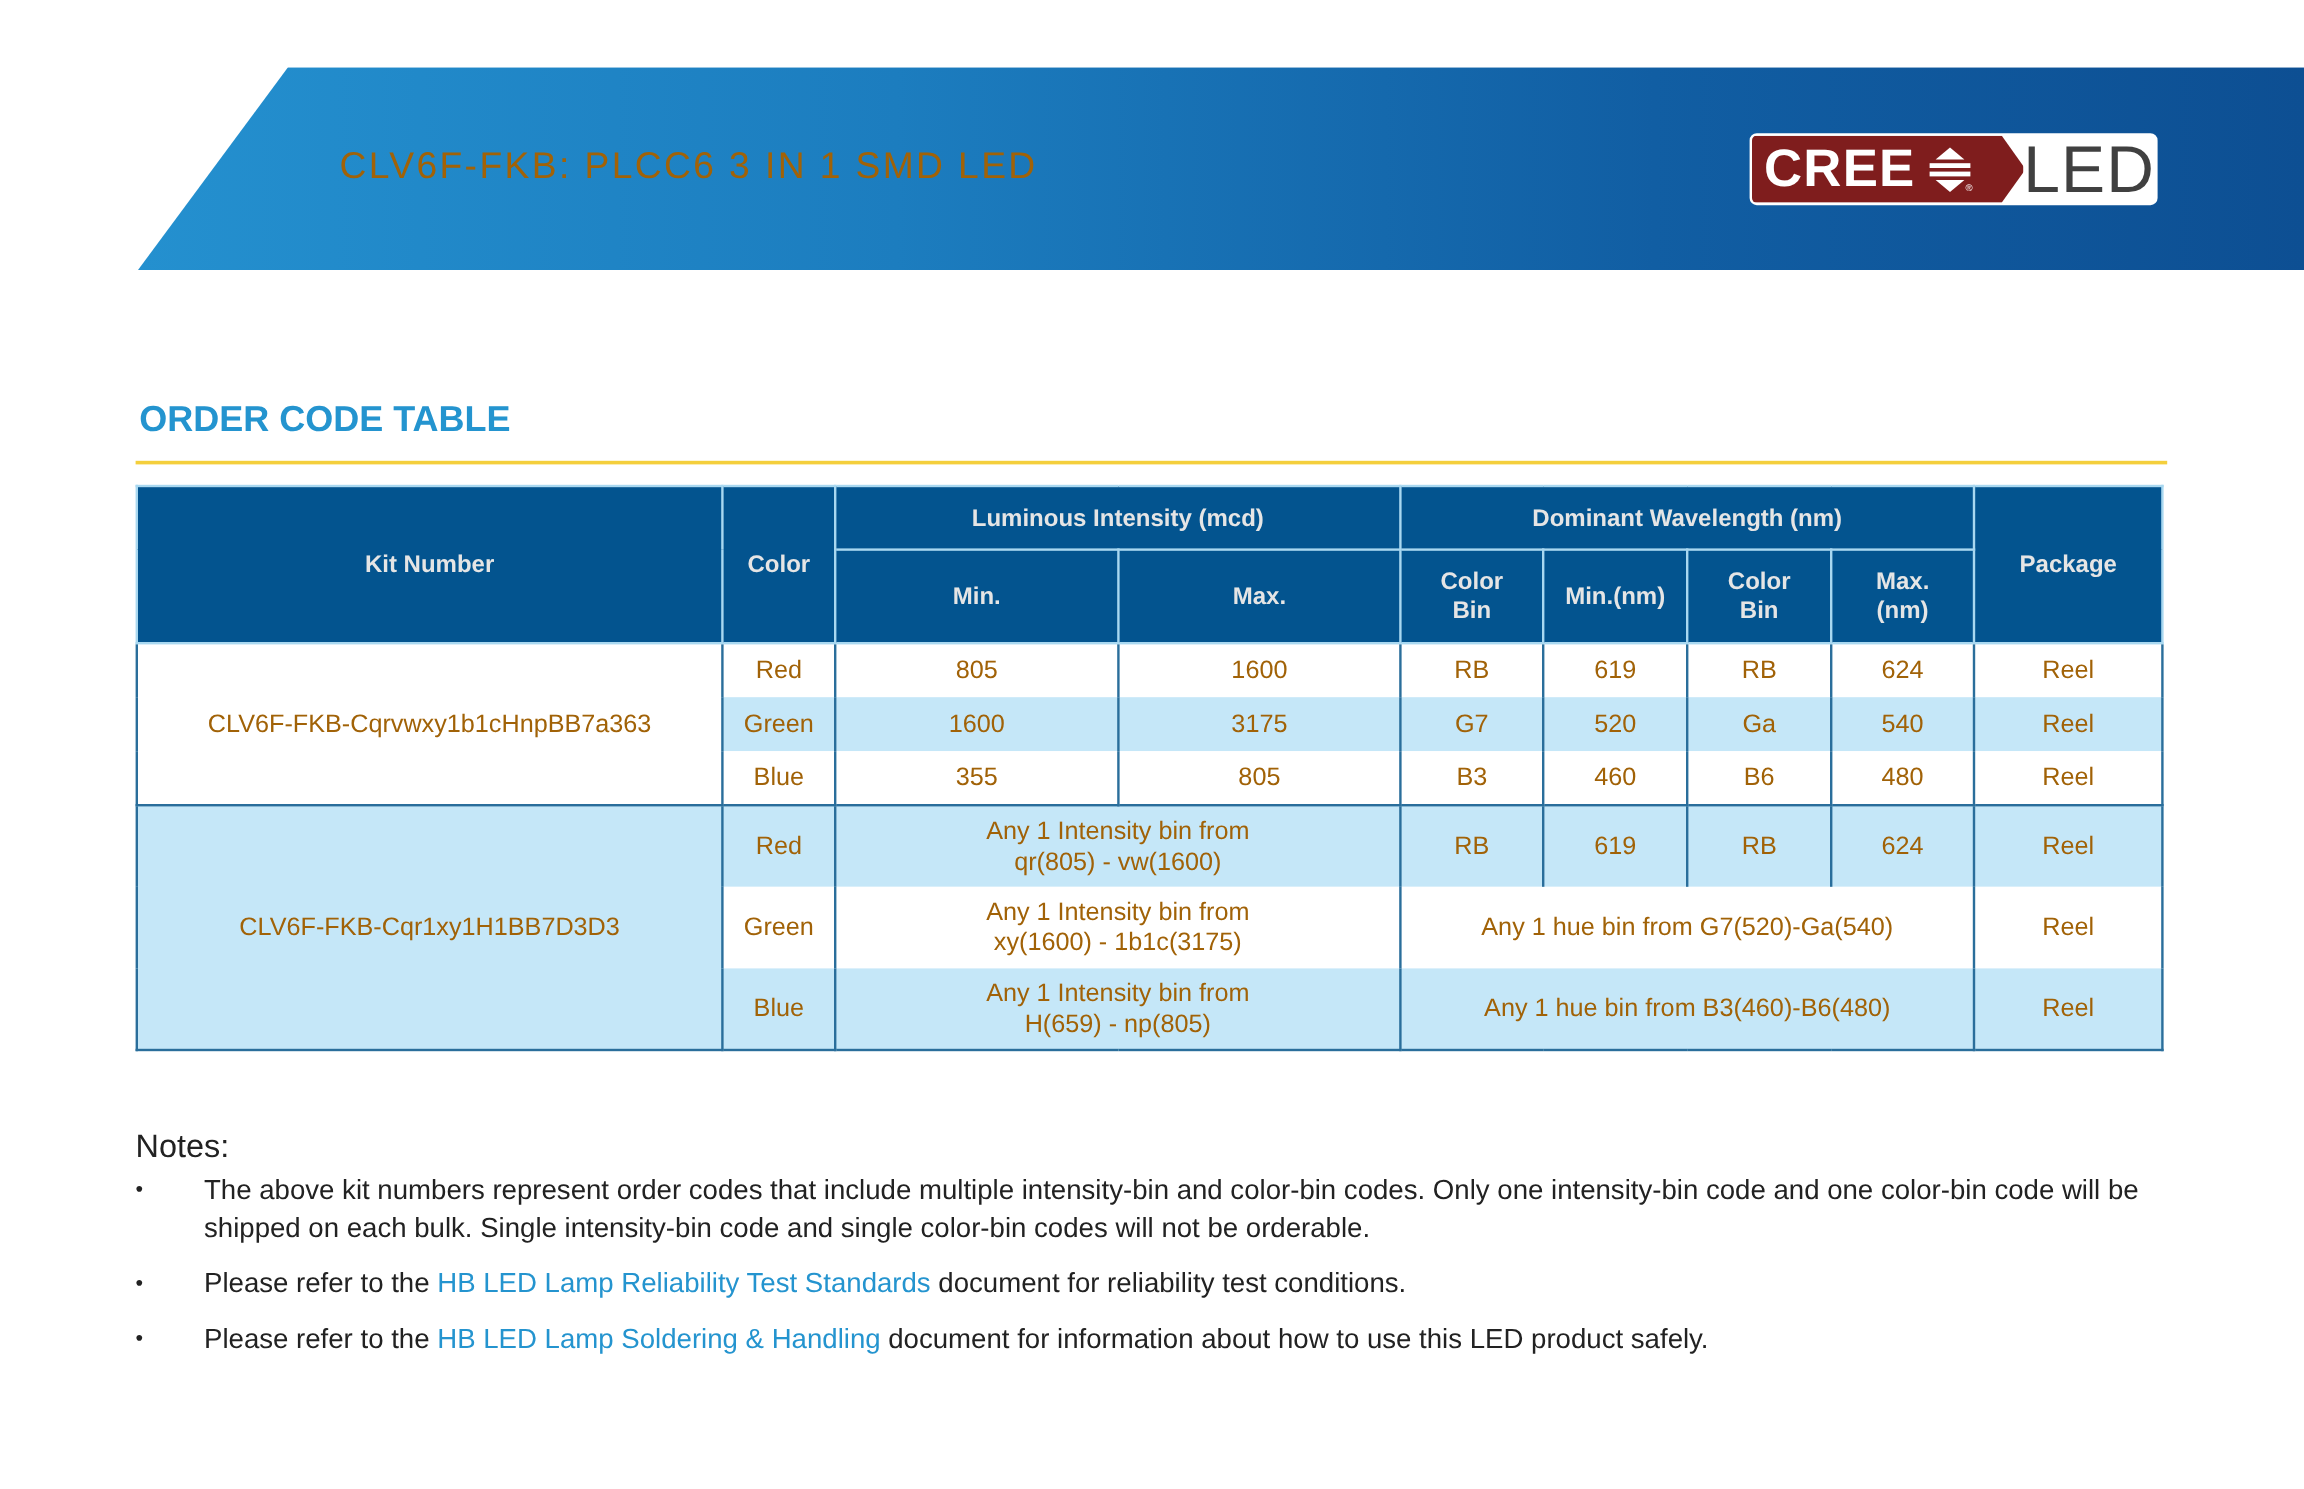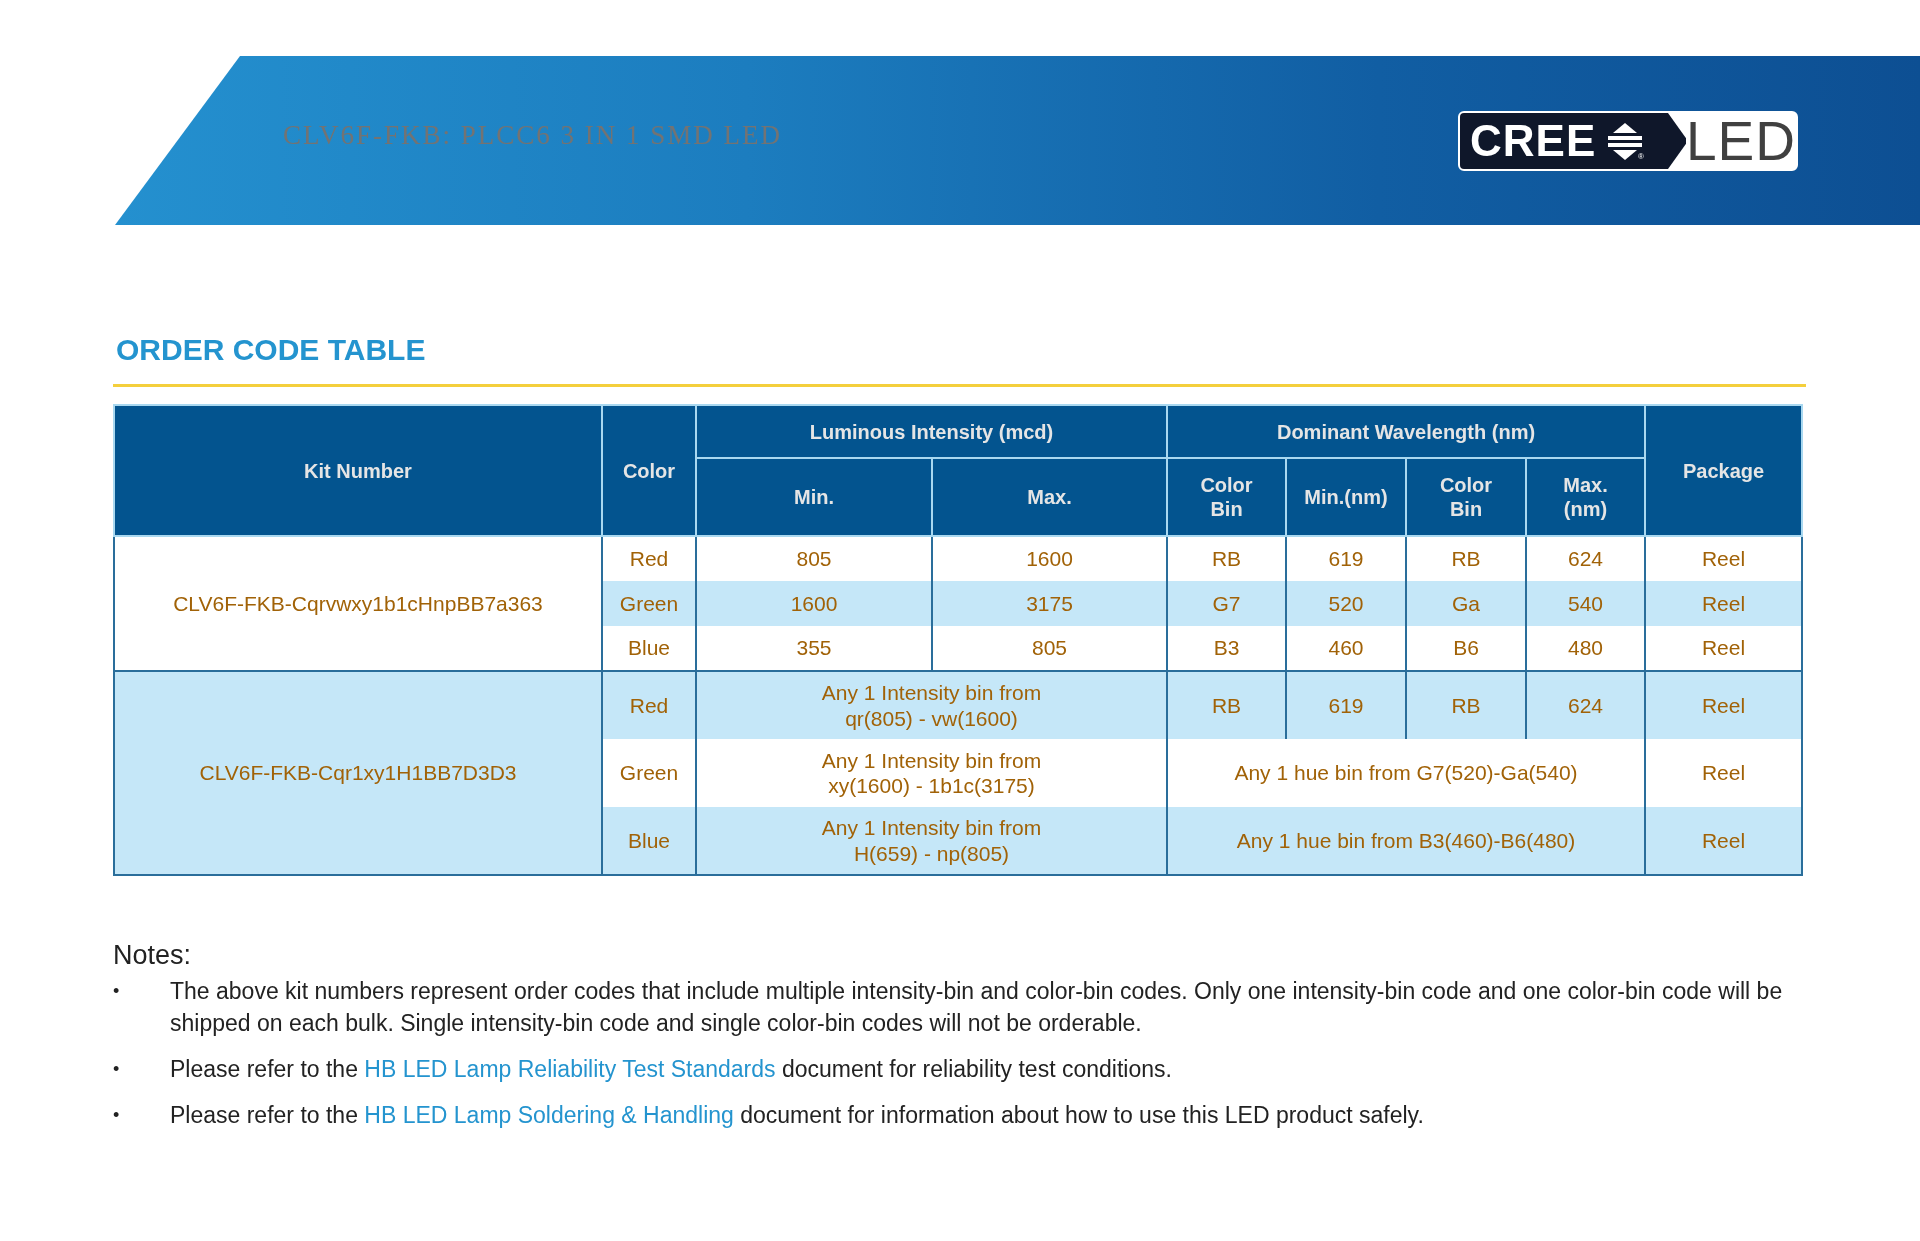--- a/index.html
+++ b/index.html
@@ -6,31 +6,31 @@
   html, body { width: 1920px; height: 1241px; background: #ffffff; overflow: hidden; }
   body { position: relative; font-family: "Liberation Sans", "DejaVu Sans", sans-serif; color: #333; }
 
   
   .banner {
     position: absolute; left: 115px; top: 56px; width: 1805px; height: 169px;
     background: linear-gradient(90deg, #2490cf 0%, #1c7dbf 35%, #115ea3 70%, #0d4f93 100%);
     clip-path: polygon(125px 0, 100% 0, 100% 100%, 0 100%);
   }
   .banner-title {
-    position: absolute; left: 283px; top: 120px; color: #737373;
-    font-size: 27px; letter-spacing: 2px; font-weight: normal;
-    font-family: Liberation Serif, serif;
+    position: absolute; left: 283px; top: 120px; color: #a16207;
+    font-size: 31px; letter-spacing: 2px; font-weight: normal;
+    font-family: Liberation Sans, sans-serif;
   }
   .logo {
     position: absolute; left: 1458px; top: 111px; width: 340px; height: 60px;
     border: 2px solid #ffffff; border-radius: 6px; display: flex; overflow: hidden;
     background: #ffffff;
   }
   .logo-left {
-    position: relative; background: #0f172a; width: 228px; height: 100%;
+    position: relative; background: #7f1d1d; width: 228px; height: 100%;
     display: flex; align-items: center; padding-left: 10px;
     clip-path: polygon(0 0, 208px 0, 228px 50%, 208px 100%, 0 100%);
   }
   .logo-cree { color: #ffffff; font-weight: bold; font-size: 44px; letter-spacing: 1px; font-family: "Liberation Sans", sans-serif; }
   .logo-arrows { margin-left: 12px; width: 34px; height: 40px; position: relative; }
   .logo-arrows .up { position: absolute; left: 5px; top: 2px; width: 0; height: 0;
     border-left: 12px solid transparent; border-right: 12px solid transparent; border-bottom: 10px solid #fff; }
   .logo-arrows .bar1 { position: absolute; left: 0; top: 15px; width: 34px; height: 4px; background: #fff; }
   .logo-arrows .bar2 { position: absolute; left: 0; top: 22px; width: 34px; height: 4px; background: #fff; }
   .logo-arrows .down { position: absolute; left: 5px; top: 29px; width: 0; height: 0;

